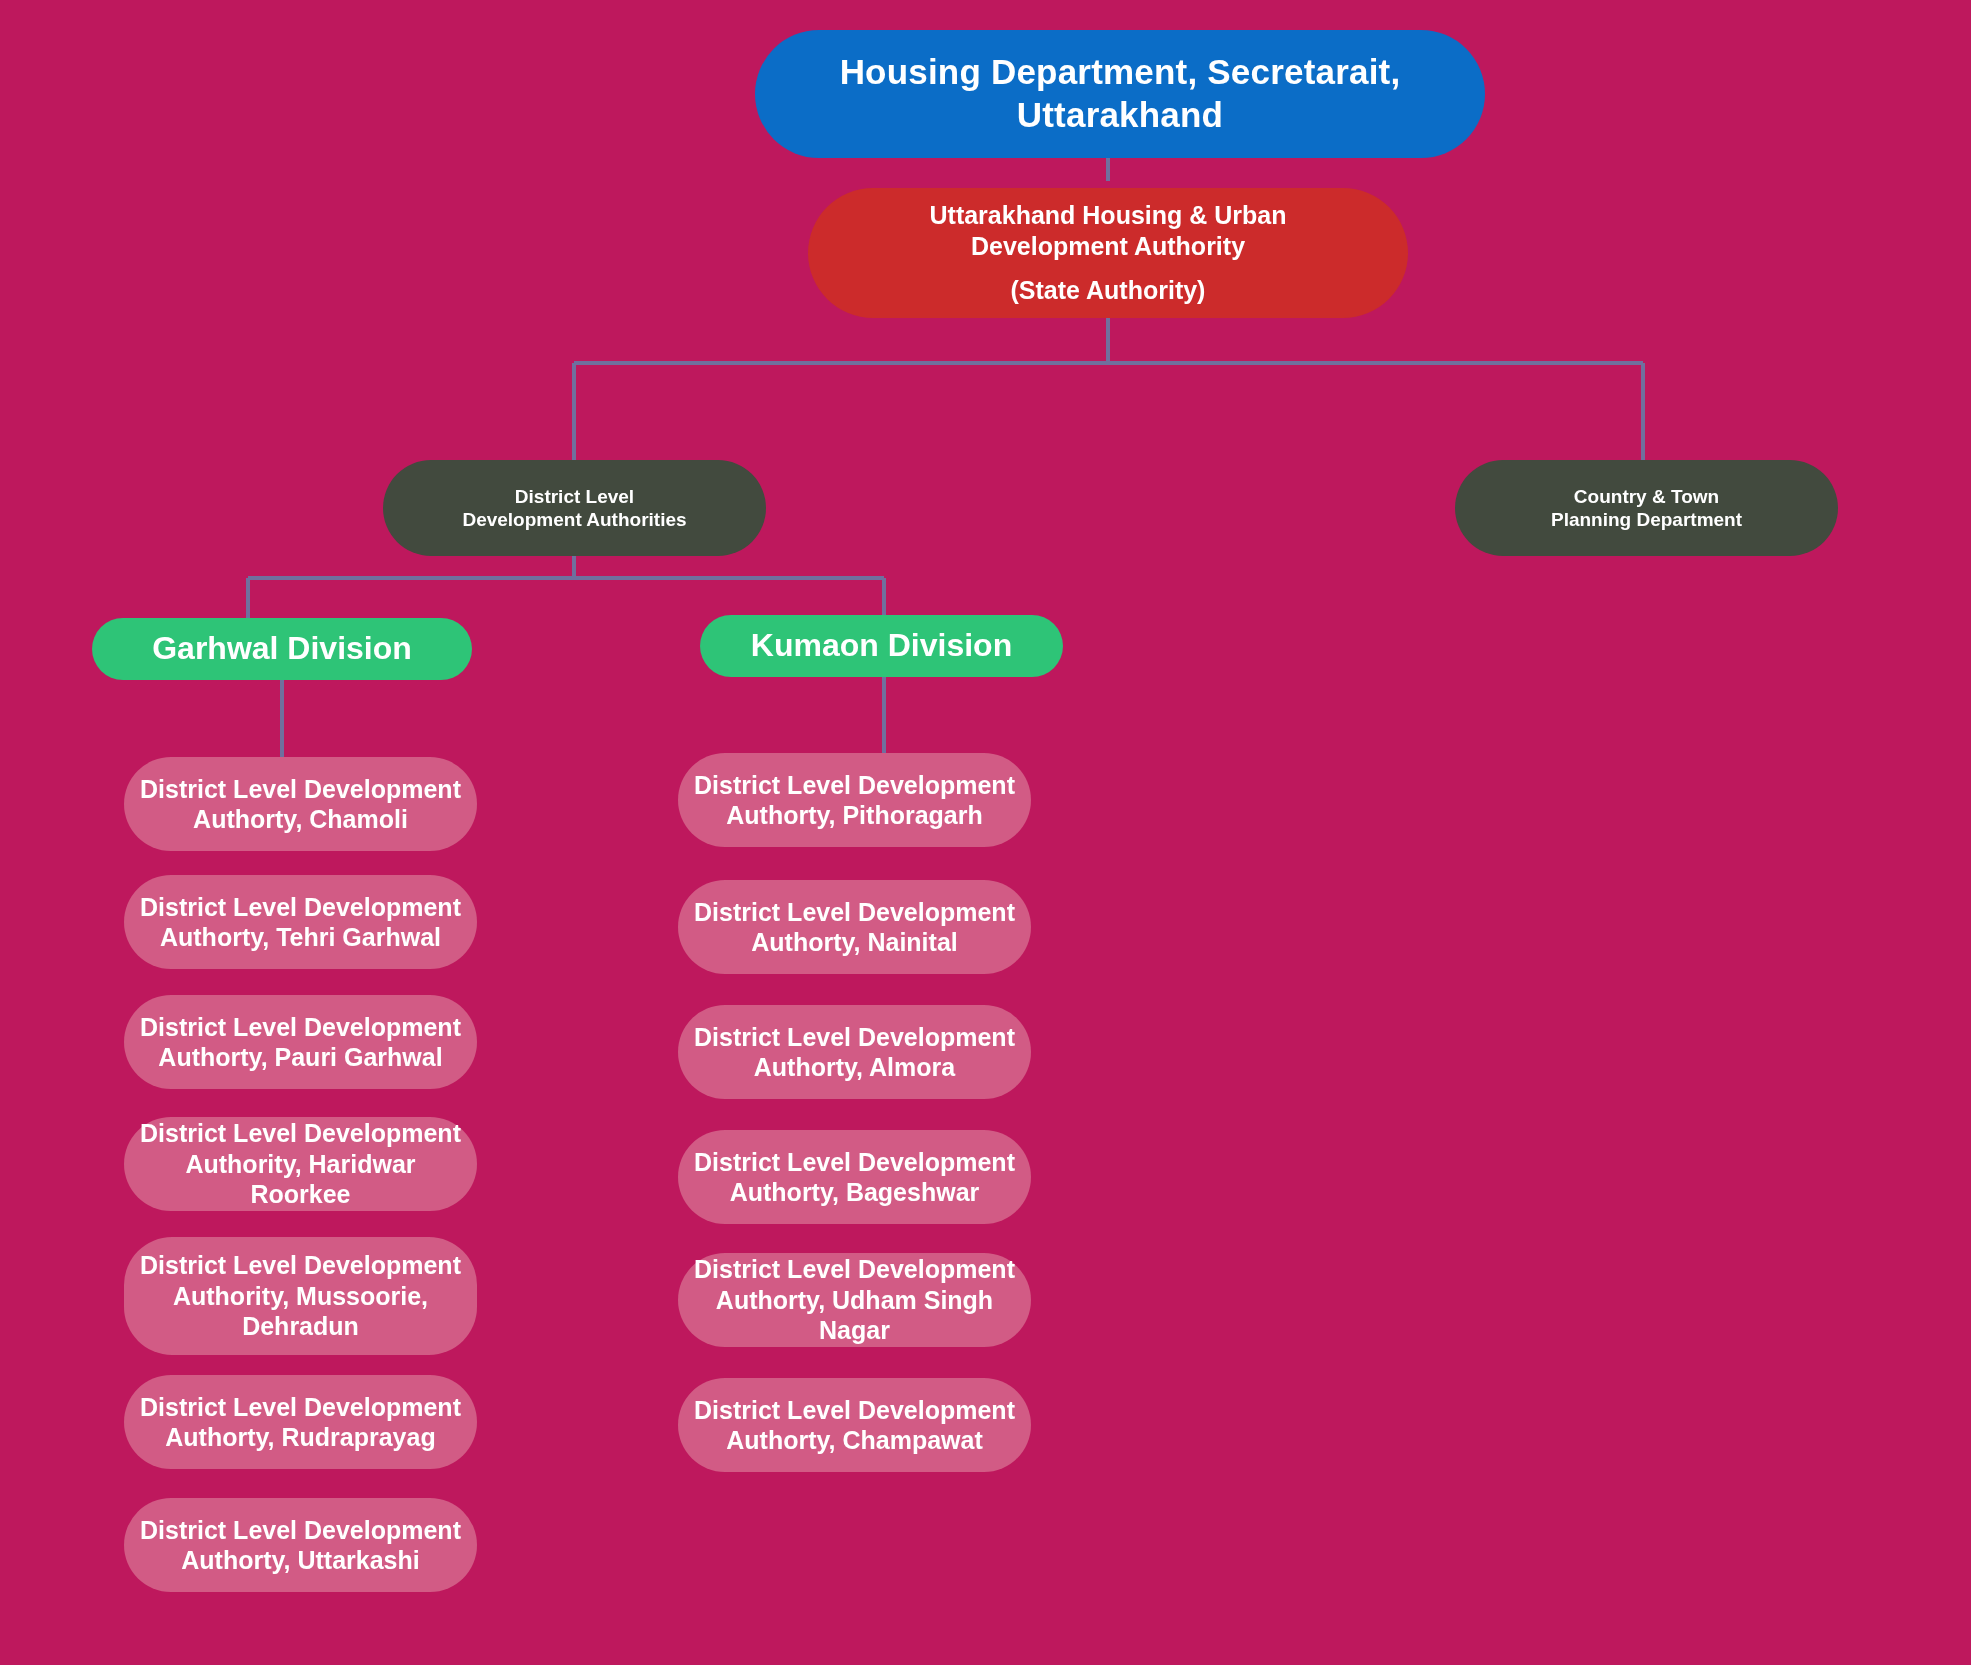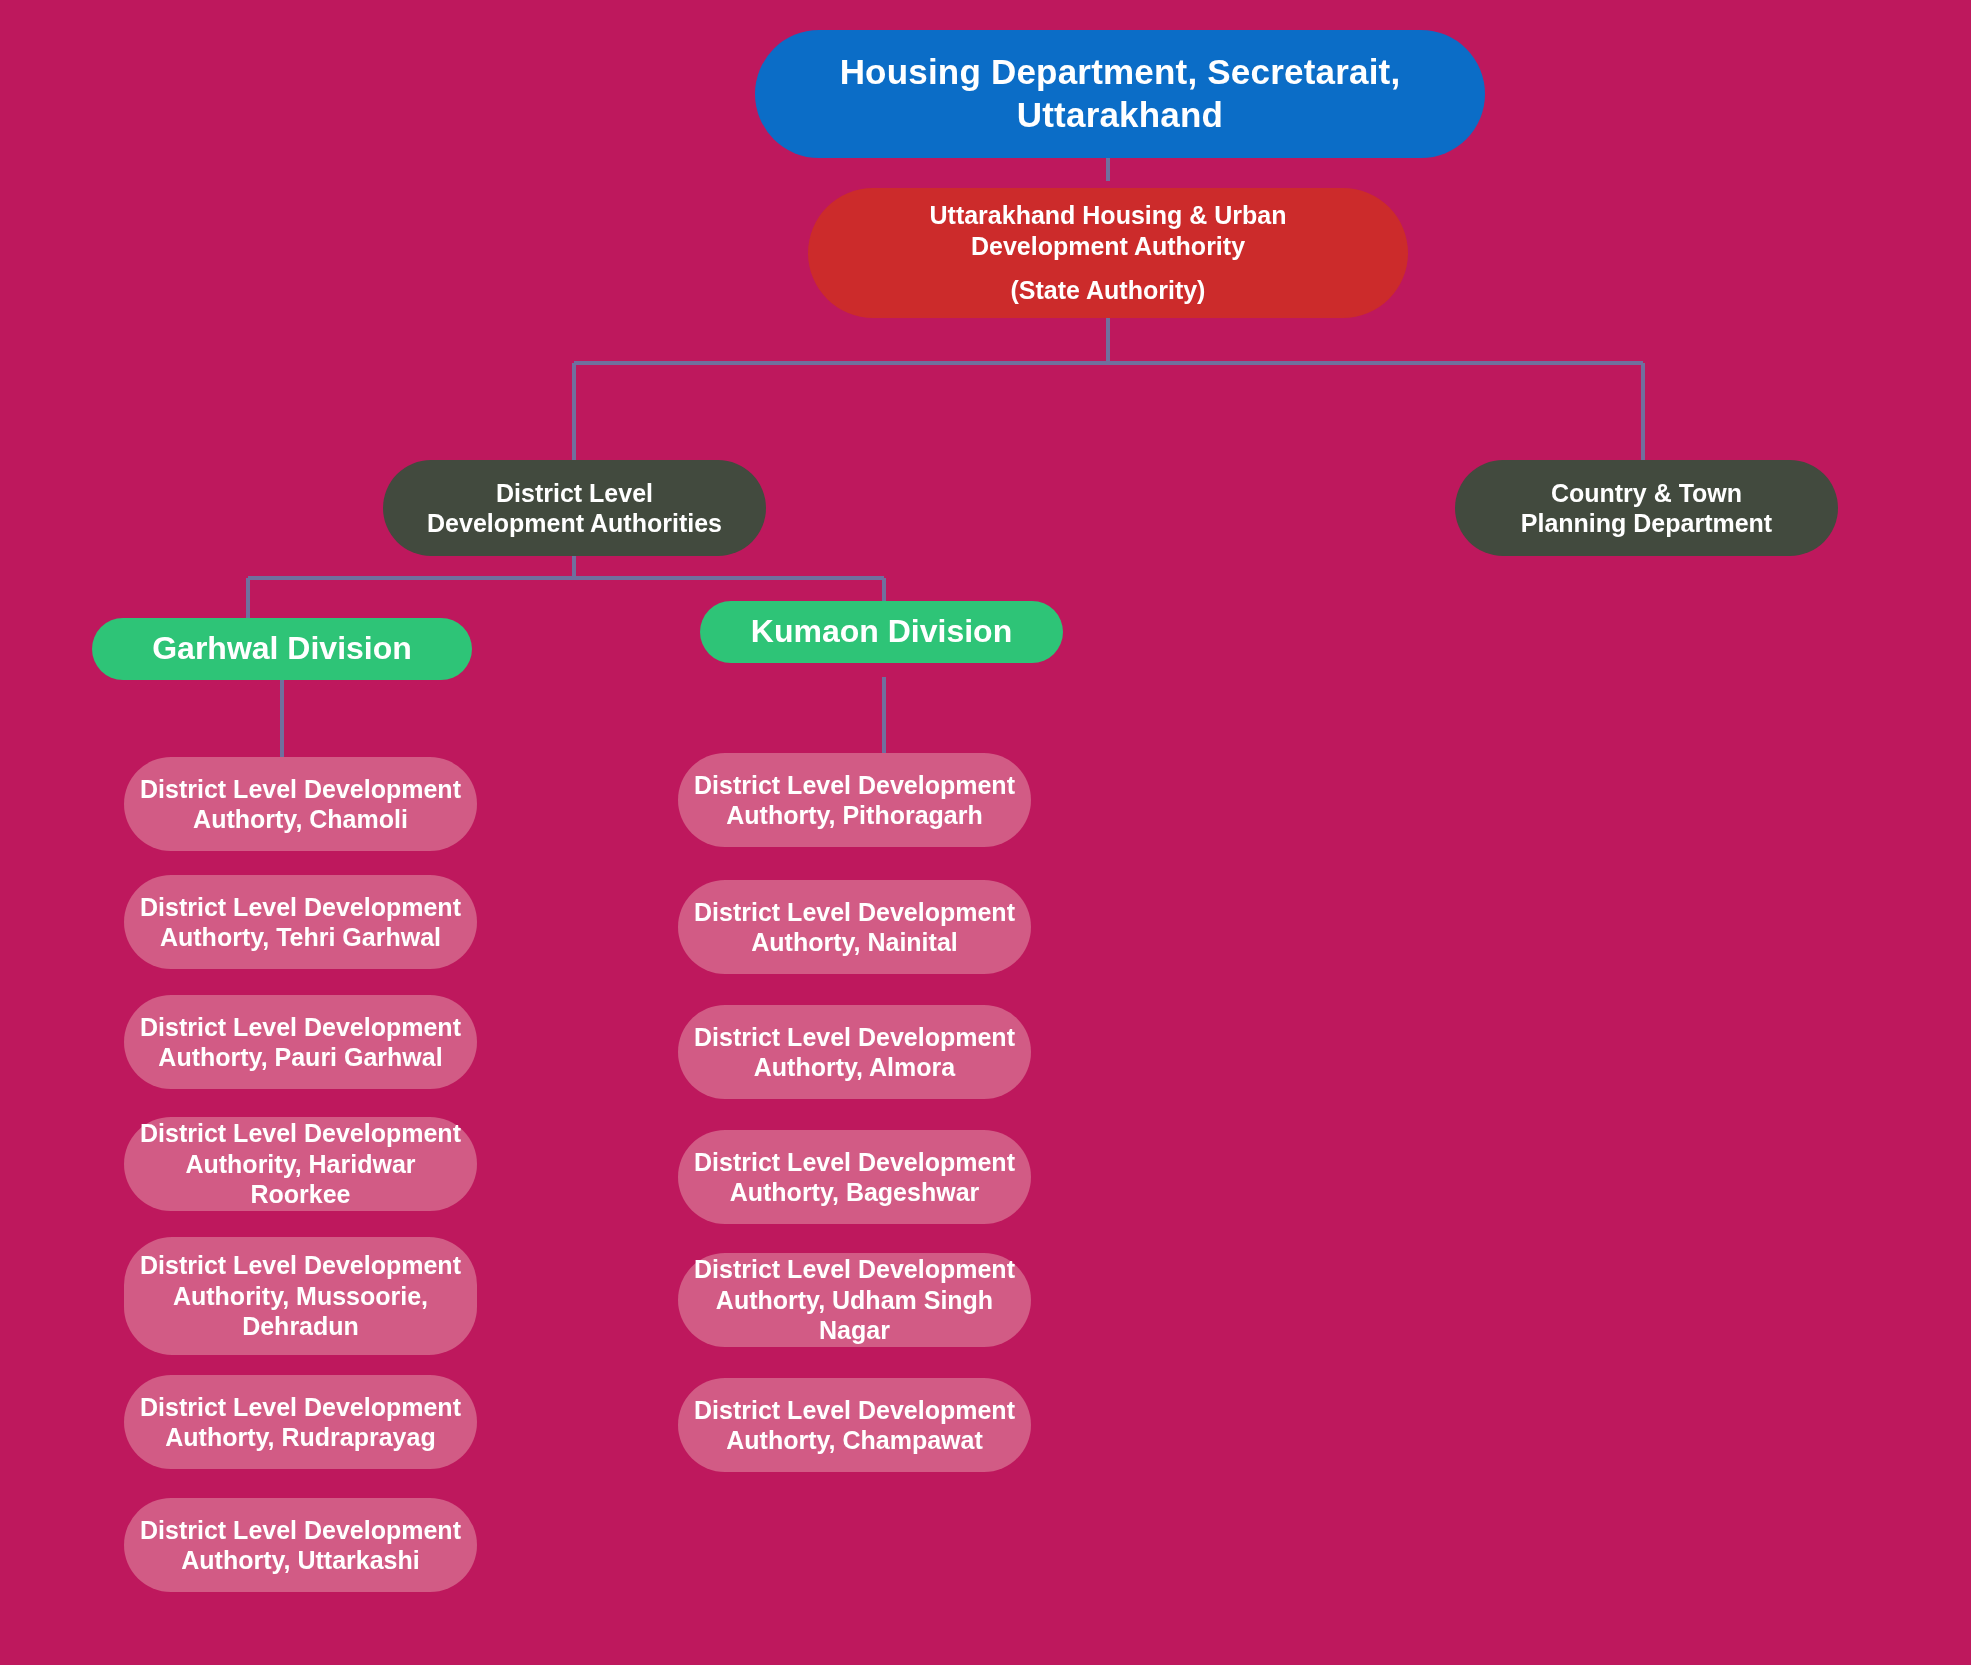--- a/index.html
+++ b/index.html
@@ -71,21 +71,21 @@
     border-radius: 65px;
     font-size: 25px;
     flex-direction: column;
     justify-content: center;
     margin-top: 7px;
   }
   
   .n-dark {
     background: #424a3e;
     border-radius: 48px;
-    font-size: 25px;
+    font-size: 19px;
     height: 96px;
   }
   .n-dla {
     left: 383px;
     top: 460px;
     width: 383px;
   }
   .n-ctp {
     left: 1455px;
     top: 460px;
@@ -99,21 +99,21 @@
     height: 62px;
   }
   .n-garhwal {
     left: 92px;
     top: 618px;
     width: 380px;
     text-align: center;
   }
   .n-kumaon {
     left: 700px;
-    top: 601px;
+    top: 615px;
     width: 363px;
     text-align: center;
   }
   
   .n-leaf {
     background: #d25b85;
     border-radius: 48px;
     font-size: 25px;
     width: 353px;
   }

